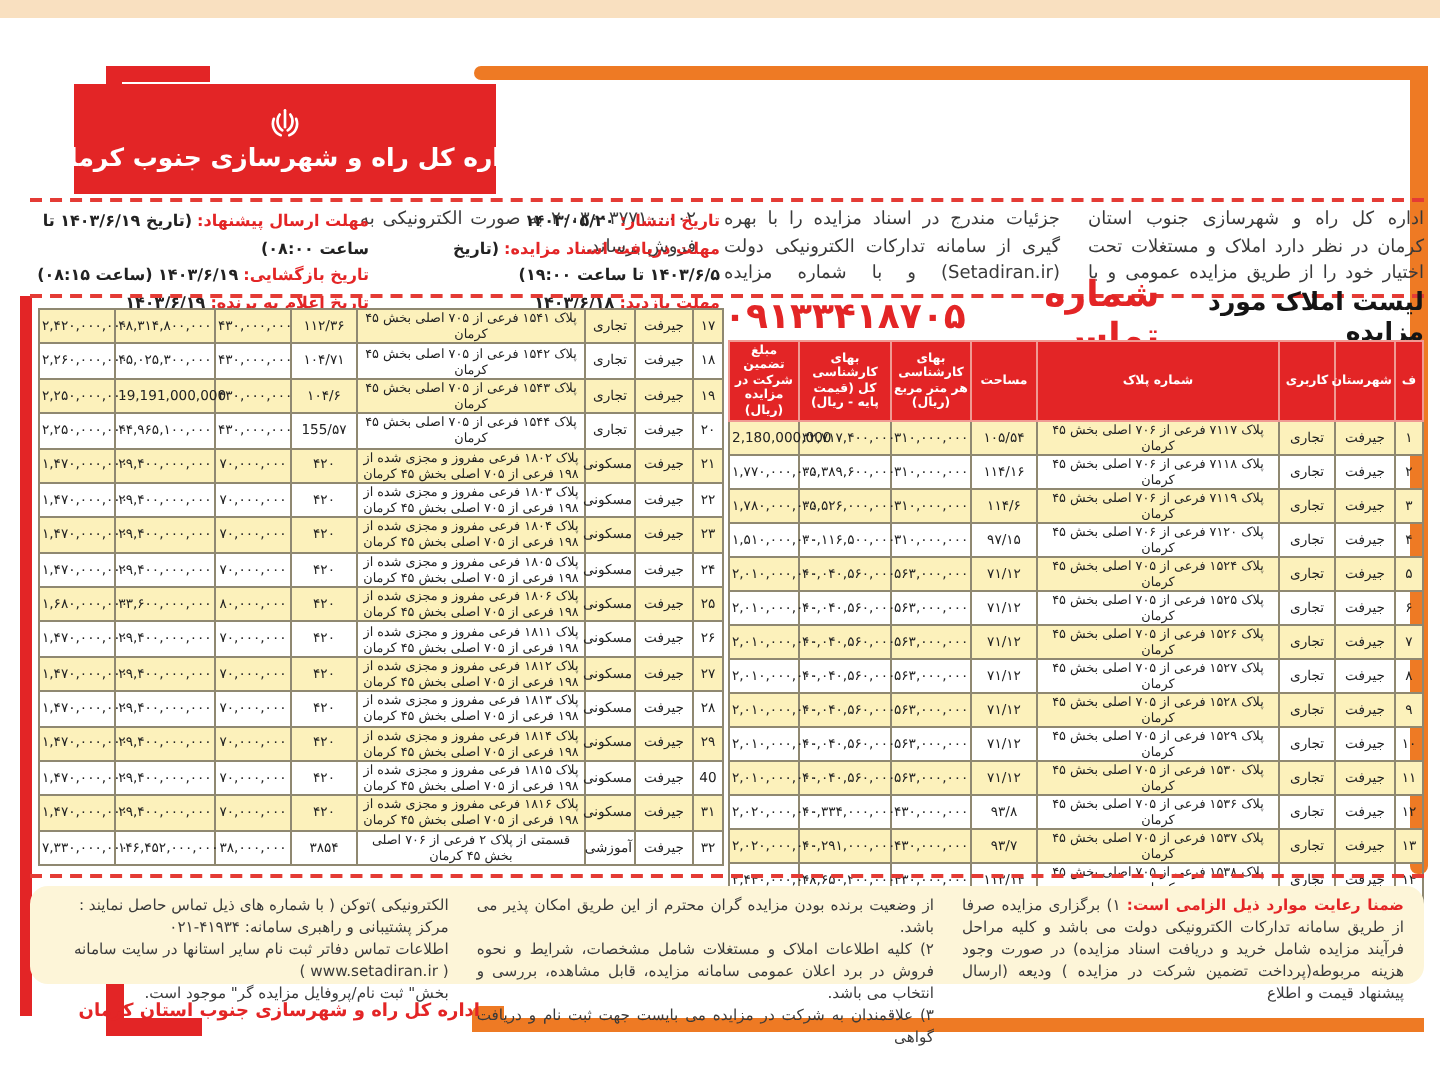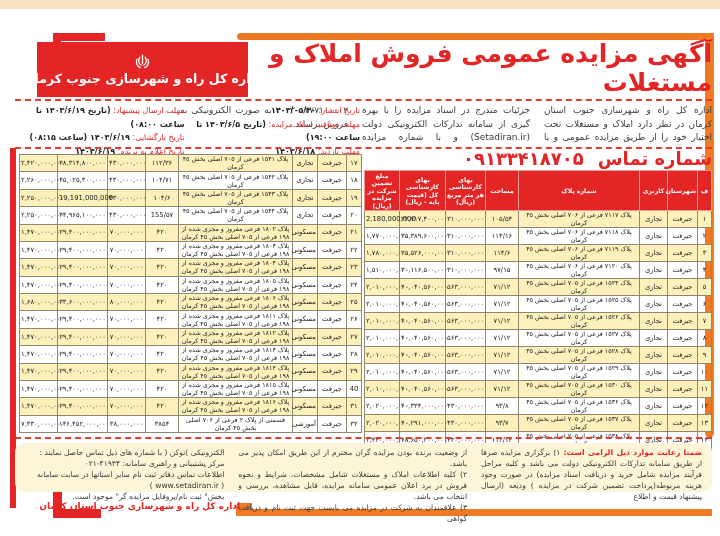--- a/index.html
+++ b/index.html
@@ -22,21 +22,21 @@
   .agency-box .txt{color:#fff;font-weight:bold;font-size:12.5px;white-space:nowrap;}
   .main-title{position:absolute;left:250px;top:44px;width:462px;height:48px;display:flex;align-items:center;justify-content:center;
               color:#e32526;font-weight:bold;font-size:25px;}
   .dash{position:absolute;left:15px;width:697px;border-top:2px dashed #e43b35;height:0;}
   .dash1{top:99px;} .dash2{top:147px;} .dash3{top:437px;}
   
   .intro{position:absolute;left:362px;top:104px;width:350px;height:42px;font-size:9px;line-height:1.5;
          color:#3a3a3a;column-count:2;column-gap:14px;text-align:justify;}
   .dates{position:absolute;left:15px;top:104px;width:345px;height:42px;display:flex;gap:6px;}
   .dates .col{width:50%;font-size:8px;line-height:13.5px;}
-  .dates .lbl{color:#e32526;font-weight:normal;}
+  .dates .lbl{color:#e32526;font-weight:bold;}
   .dates .val{color:#222;font-weight:bold;}
   
   .list-row{position:absolute;left:362px;top:148px;width:350px;height:20px;display:flex;align-items:center;justify-content:space-between;}
   .list-title{font-size:12.5px;font-weight:bold;color:#151515;}
   .contact{display:flex;align-items:center;gap:14px;}
   .contact-label{font-size:18px;font-weight:bold;color:#e32526;}
   .contact-number{font-size:18px;font-weight:bold;color:#e32526;direction:ltr;}
   
   .tbl-wrap-right{position:absolute;left:365px;top:170px;width:347px;height:263px;}
   .tbl-wrap-left{position:absolute;left:20px;top:154px;width:342px;height:279px;}
@@ -74,21 +74,20 @@
   <div class="agency-box">
     <svg width="17" height="15" viewBox="0 0 64 56" fill="none" stroke="#ffffff" stroke-width="5" stroke-linecap="round">
       <path d="M32 4 v32"></path>
       <path d="M22 12 c-7 9 -5 24 5 30"></path>
       <path d="M42 12 c7 9 5 24 -5 30"></path>
       <path d="M11 20 c-5 13 1 27 13 31"></path>
       <path d="M53 20 c5 13 -1 27 -13 31"></path>
     </svg>
     <div class="txt">اداره کل راه و شهرسازی جنوب کرمان</div>
   </div>
-  <div class="main-title">آگهی مزایده عمومی فروش املاک و مستغلات</div>
 
   <div class="dash dash1"></div>
 
   <div class="intro">اداره کل راه و شهرسازی جنوب استان کرمان در نظر دارد املاک و مستغلات تحت اختیار خود را از طریق مزایده عمومی و با جزئیات مندرج در اسناد مزایده را با بهره گیری از سامانه تدارکات الکترونیکی دولت (Setadiran.ir) و با شماره مزایده ۲۰۰۳۰۰۳۷۷۱۰۰۰۰۲ به صورت الکترونیکی به فروش برساند.</div>
 
   <div class="dates">
     <div class="col">
       <div><span class="lbl">تاریخ انتشار:</span> <span class="val">۱۴۰۳/۰۵/۲۰</span></div>
       <div><span class="lbl">مهلت دریافت اسناد مزایده:</span> <span class="val">(تاریخ ۱۴۰۳/۶/۵ تا ساعت ۱۹:۰۰)</span></div>
       <div><span class="lbl">مهلت بازدید:</span> <span class="val">۱۴۰۳/۶/۱۸</span></div>
@@ -96,20 +95,21 @@
     <div class="col">
       <div><span class="lbl">مهلت ارسال پیشنهاد:</span> <span class="val">(تاریخ ۱۴۰۳/۶/۱۹ تا ساعت ۰۸:۰۰)</span></div>
       <div><span class="lbl">تاریخ بازگشایی:</span> <span class="val">۱۴۰۳/۶/۱۹ (ساعت ۰۸:۱۵)</span></div>
       <div><span class="lbl">تاریخ اعلام به برنده:</span> <span class="val">۱۴۰۳/۶/۱۹</span></div>
     </div>
   </div>
 
   <div class="dash dash2"></div>
 
   <div class="list-row">
+    <div class="list-title">لیست املاک مورد مزایده</div>
     <div class="contact">
       <span class="contact-label">شماره تماس</span>
       <span class="contact-number">۰۹۱۳۳۴۱۸۷۰۵</span>
     </div>
   </div>
 
   <div class="tbl-wrap-right">
     <table>
       <colgroup>
         <col style="width:14px">

